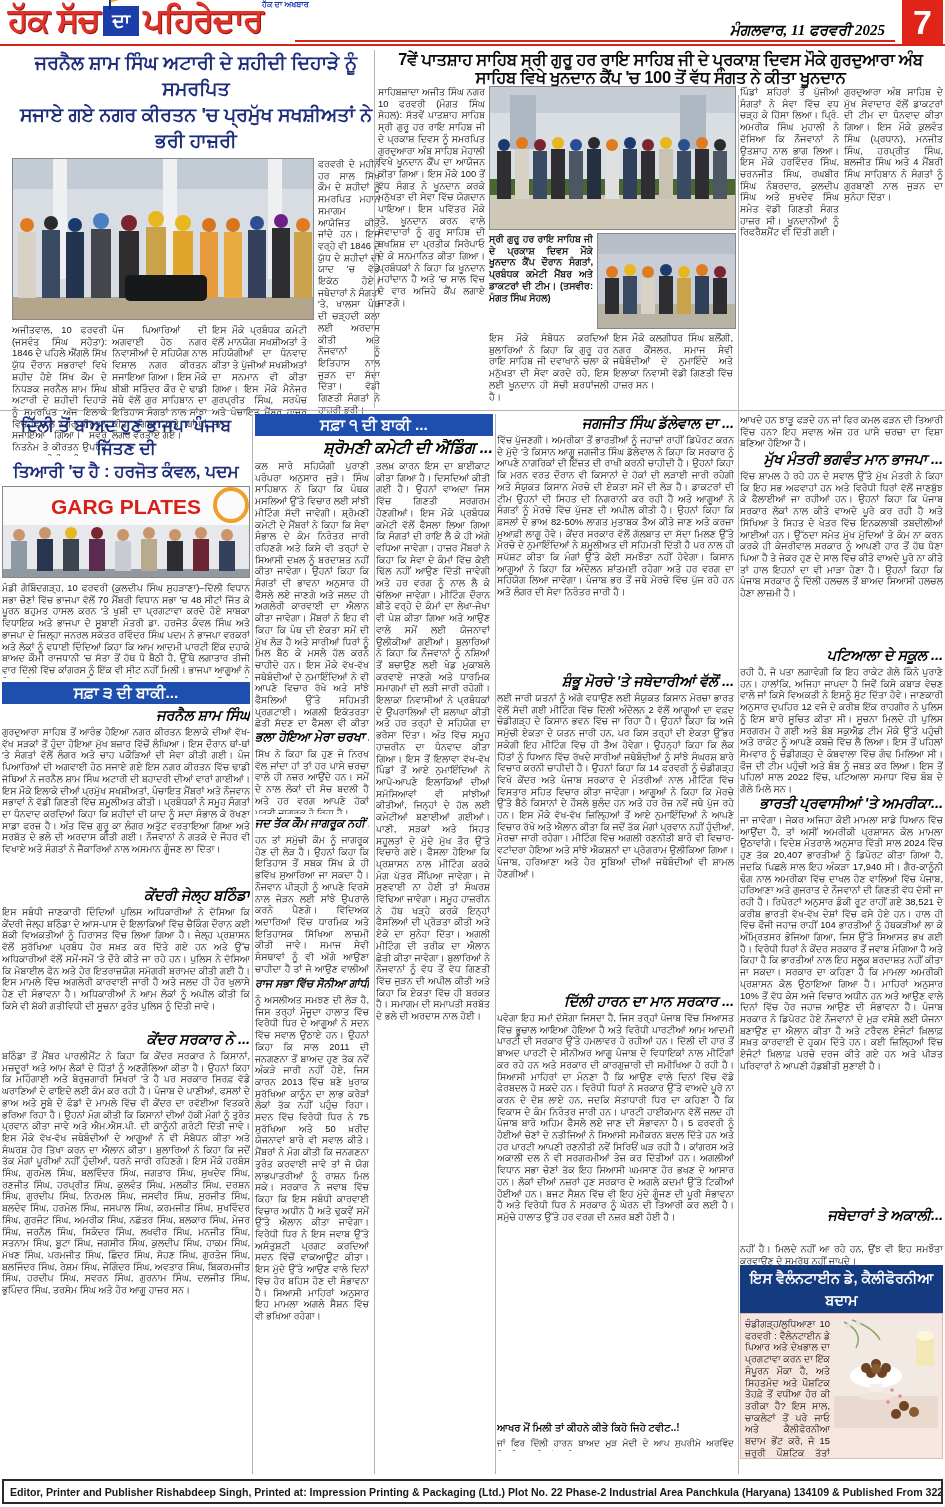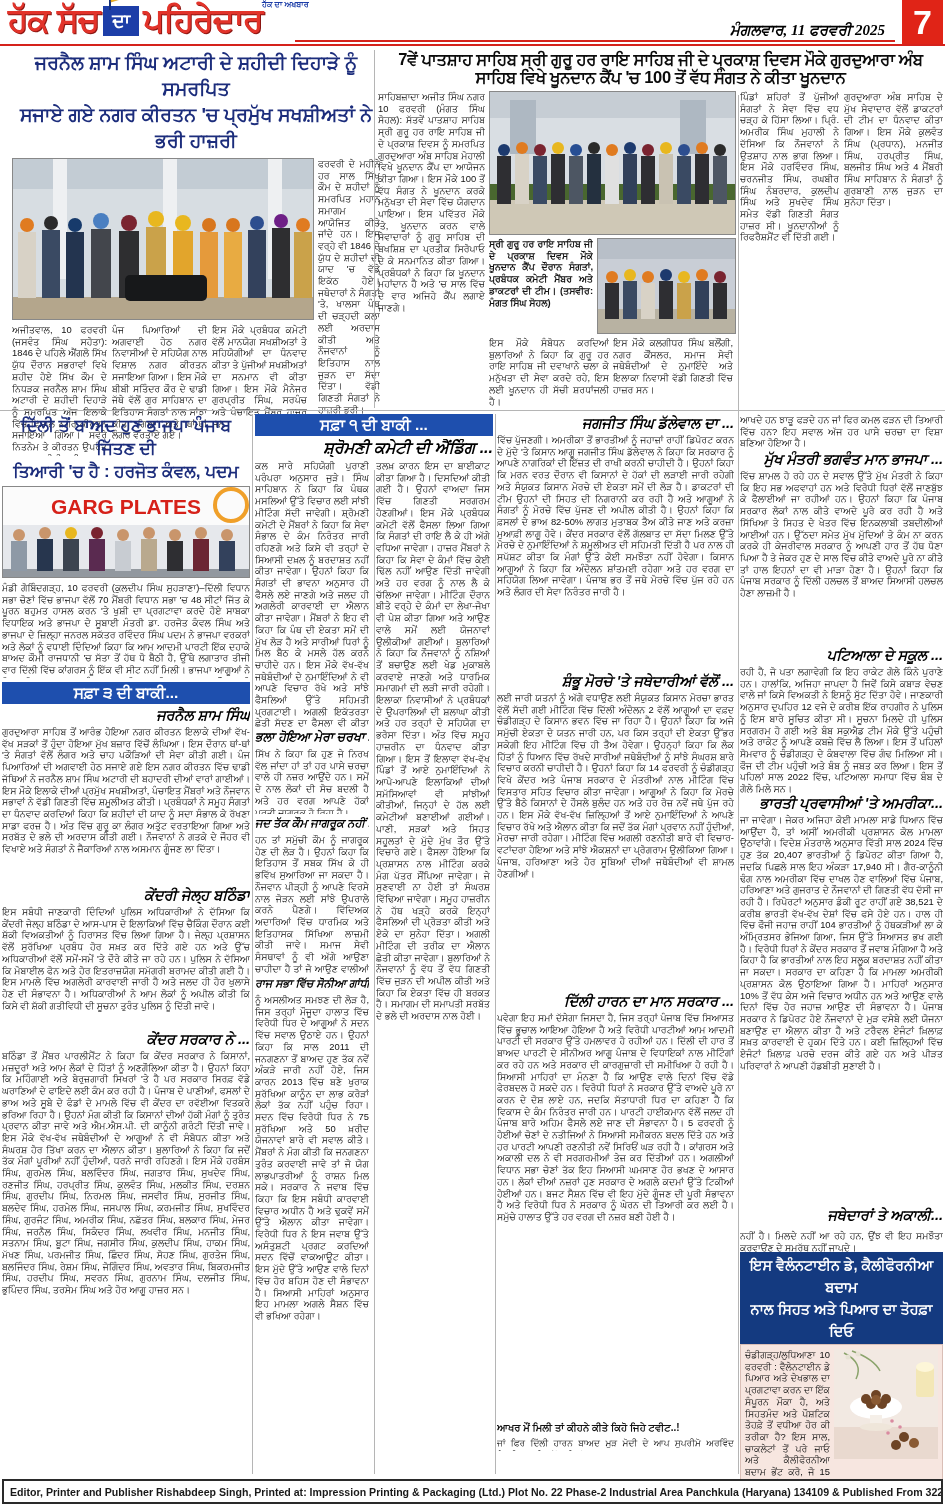--- a/index.html
+++ b/index.html
@@ -107,21 +107,21 @@
           <p class="bt" style="width:95px;height:132px;margin:0;">ਪੰਜ ਪਿਆਰਿਆਂ ਦੀ ਅਗਵਾਈ ਹੇਠ ਨਗਰ ਨਿਵਾਸੀਆਂ ਦੇ ਸਹਿਯੋਗ ਨਾਲ ਵਿਸ਼ਾਲ ਨਗਰ ਕੀਰਤਨ ਸਜਾਇਆ ਗਿਆ। ਇਸ ਮੌਕੇ ਬੀਬੀ ਸਤਿੰਦਰ ਕੌਰ ਦੇ ਢਾਡੀ ਜੱਥੇ ਵੱਲੋਂ ਗੁਰ ਸਾਹਿਬਾਨ ਦਾ ਇਤਿਹਾਸ ਸੰਗਤਾਂ ਨਾਲ ਸਾਂਝਾ ਕੀਤਾ ਗਿਆ ਅਤੇ ਥਾਂ-ਥਾਂ ਲੰਗਰ ਵਰਤਾਏ ਗਏ।</p>
           <p class="bt" style="width:95px;height:132px;margin:0;">ਇਸ ਮੌਕੇ ਪ੍ਰਬੰਧਕ ਕਮੇਟੀ ਵੱਲੋਂ ਮਾਨਯੋਗ ਸਖਸ਼ੀਅਤਾਂ ਤੇ ਸਹਿਯੋਗੀਆਂ ਦਾ ਧੰਨਵਾਦ ਕੀਤਾ ਤੇ ਪੁੱਜੀਆਂ ਸਖਸ਼ੀਅਤਾਂ ਦਾ ਸਨਮਾਨ ਵੀ ਕੀਤਾ ਗਿਆ। ਇਸ ਮੌਕੇ ਮੈਨੇਜਰ ਗੁਰਪ੍ਰੀਤ ਸਿੰਘ, ਸਰਪੰਚ ਅਤੇ ਪੰਚਾਇਤ ਮੈਂਬਰ ਹਾਜ਼ਰ ਸਨ।</p>
         </div>
       </div>
       <p class="bt" style="width:62px;height:296px;margin:0;">ਫਰਵਰੀ ਦੇ ਮਹੀਨੇ ਹਰ ਸਾਲ ਸਿੱਖ ਕੌਮ ਦੇ ਸ਼ਹੀਦਾਂ ਨੂੰ ਸਮਰਪਿਤ ਮਹਾਨ ਸਮਾਗਮ ਆਯੋਜਿਤ ਕੀਤੇ ਜਾਂਦੇ ਹਨ। ਇਸ ਵਰ੍ਹੇ ਵੀ 1846 ਦੇ ਯੁੱਧ ਦੇ ਸ਼ਹੀਦਾਂ ਦੀ ਯਾਦ 'ਚ ਵੱਡੇ ਇਕੱਠ ਹੋਏ। ਜਥੇਦਾਰਾਂ ਨੇ ਸੰਗਤਾਂ 'ਤੇ, ਖਾਲਸਾ ਪੰਥ ਦੀ ਚੜ੍ਹਦੀ ਕਲਾ ਲਈ ਅਰਦਾਸ ਕੀਤੀ ਅਤੇ ਨੌਜਵਾਨਾਂ ਨੂੰ ਇਤਿਹਾਸ ਨਾਲ ਜੁੜਨ ਦਾ ਸੱਦਾ ਦਿੱਤਾ। ਵੱਡੀ ਗਿਣਤੀ ਸੰਗਤਾਂ ਨੇ ਹਾਜ਼ਰੀ ਭਰੀ।</p>
     </div>
   </div>
 
   <div style="position:absolute;top:50px;left:378px;width:565px;">
     <div class="hl-black">7ਵੇਂ ਪਾਤਸ਼ਾਹ ਸਾਹਿਬ ਸ੍ਰੀ ਗੁਰੂ ਹਰ ਰਾਇ ਸਾਹਿਬ ਜੀ ਦੇ ਪ੍ਰਕਾਸ਼ ਦਿਵਸ ਮੌਕੇ ਗੁਰਦੁਆਰਾ ਅੰਬ ਸਾਹਿਬ ਵਿਖੇ ਖੂਨਦਾਨ ਕੈਂਪ 'ਚ 100 ਤੋਂ ਵੱਧ ਸੰਗਤ ਨੇ ਕੀਤਾ ਖੂਨਦਾਨ</div>
-    <div style="display:flex;gap:4px;margin-top:5px;justify-content:center;">
+    <div style="display:flex;gap:4px;justify-content:center;">
       <p class="bt" style="width:108px;height:318px;margin:0;">ਸਾਹਿਬਜ਼ਾਦਾ ਅਜੀਤ ਸਿੰਘ ਨਗਰ 10 ਫਰਵਰੀ (ਮੰਗਤ ਸਿੰਘ ਸੋਹਲ): ਸੱਤਵੇਂ ਪਾਤਸ਼ਾਹ ਸਾਹਿਬ ਸ੍ਰੀ ਗੁਰੂ ਹਰ ਰਾਇ ਸਾਹਿਬ ਜੀ ਦੇ ਪ੍ਰਕਾਸ਼ ਦਿਵਸ ਨੂੰ ਸਮਰਪਿਤ ਗੁਰਦੁਆਰਾ ਅੰਬ ਸਾਹਿਬ ਮੋਹਾਲੀ ਵਿਖੇ ਖੂਨਦਾਨ ਕੈਂਪ ਦਾ ਆਯੋਜਨ ਕੀਤਾ ਗਿਆ। ਇਸ ਮੌਕੇ 100 ਤੋਂ ਵੱਧ ਸੰਗਤ ਨੇ ਖੂਨਦਾਨ ਕਰਕੇ ਮਨੁੱਖਤਾ ਦੀ ਸੇਵਾ ਵਿੱਚ ਯੋਗਦਾਨ ਪਾਇਆ। ਇਸ ਪਵਿੱਤਰ ਮੌਕੇ 'ਤੇ, ਖੂਨਦਾਨ ਕਰਨ ਵਾਲੇ ਸੇਵਾਦਾਰਾਂ ਨੂੰ ਗੁਰੂ ਸਾਹਿਬ ਦੀ ਬਖਸ਼ਿਸ਼ ਦਾ ਪ੍ਰਤੀਕ ਸਿਰੋਪਾਓ ਦੇ ਕੇ ਸਨਮਾਨਿਤ ਕੀਤਾ ਗਿਆ। ਪ੍ਰਬੰਧਕਾਂ ਨੇ ਕਿਹਾ ਕਿ ਖੂਨਦਾਨ ਮਹਾਂਦਾਨ ਹੈ ਅਤੇ 'ਚ ਸਾਲ ਵਿੱਚ ਦੋ ਵਾਰ ਅਜਿਹੇ ਕੈਂਪ ਲਗਾਏ ਜਾਣਗੇ।</p>
       <div style="width:247px;">
         <svg class="ph" width="245" height="142" viewBox="0 0 245 142">
           <rect width="245" height="142" fill="#d9dee3"></rect>
           <rect x="0" y="0" width="245" height="26" fill="#c6cdd4"></rect>
           <rect x="20" y="8" width="26" height="54" fill="#aeb8c2"></rect>
           <rect x="190" y="8" width="26" height="54" fill="#aeb8c2"></rect>
           <rect x="0" y="92" width="245" height="16" fill="#49672f"></rect>
           <rect x="0" y="108" width="245" height="34" fill="#cfc8b6"></rect>
           <g>
@@ -264,24 +264,23 @@
 
   <div style="position:absolute;top:414px;left:740px;width:203px;">
     <p class="bt" style="height:36px;margin:0;">ਆਖਦੇ ਹਨ ਝਾੜੂ ਫੜਦੇ ਹਨ ਜਾਂ ਫਿਰ ਕਮਲ ਫੜਨ ਦੀ ਤਿਆਰੀ ਵਿੱਚ ਹਨ? ਇਹ ਸਵਾਲ ਅੱਜ ਹਰ ਪਾਸੇ ਚਰਚਾ ਦਾ ਵਿਸ਼ਾ ਬਣਿਆ ਹੋਇਆ ਹੈ।</p>
     <div class="sh">ਮੁੱਖ ਮੰਤਰੀ ਭਗਵੰਤ ਮਾਨ ਭਾਜਪਾ ...</div>
     <p class="bt" style="height:176px;margin:2px 0 0 0;">ਵਿੱਚ ਸ਼ਾਮਲ ਹੋ ਰਹੇ ਹਨ ਦੇ ਸਵਾਲ ਉੱਤੇ ਮੁੱਖ ਮੰਤਰੀ ਨੇ ਕਿਹਾ ਕਿ ਇਹ ਸਭ ਅਫਵਾਹਾਂ ਹਨ ਅਤੇ ਵਿਰੋਧੀ ਧਿਰਾਂ ਵੱਲੋਂ ਜਾਣਬੁੱਝ ਕੇ ਫੈਲਾਈਆਂ ਜਾ ਰਹੀਆਂ ਹਨ। ਉਹਨਾਂ ਕਿਹਾ ਕਿ ਪੰਜਾਬ ਸਰਕਾਰ ਲੋਕਾਂ ਨਾਲ ਕੀਤੇ ਵਾਅਦੇ ਪੂਰੇ ਕਰ ਰਹੀ ਹੈ ਅਤੇ ਸਿੱਖਿਆ ਤੇ ਸਿਹਤ ਦੇ ਖੇਤਰ ਵਿੱਚ ਇਨਕਲਾਬੀ ਤਬਦੀਲੀਆਂ ਆਈਆਂ ਹਨ। ਉੱਠਦਾ ਸਮੇਤ ਮੁੱਖ ਮੁੱਦਿਆਂ ਤੇ ਕੰਮ ਨਾ ਕਰਨ ਕਰਕੇ ਹੀ ਕੇਜਰੀਵਾਲ ਸਰਕਾਰ ਨੂੰ ਆਪਣੀ ਹਾਰ ਤੋਂ ਹੱਥ ਧੋਣਾ ਪਿਆ ਹੈ ਤੇ ਜੇਕਰ ਹੁਣ ਦੇ ਸਾਲ ਵਿੱਚ ਕੀਤੇ ਵਾਅਦੇ ਪੂਰੇ ਨਾ ਕੀਤੇ ਤਾਂ ਹਾਲ ਇਹਨਾਂ ਦਾ ਵੀ ਮਾੜਾ ਹੋਣਾ ਹੈ। ਉਹਨਾਂ ਕਿਹਾ ਕਿ ਪੰਜਾਬ ਸਰਕਾਰ ਨੂੰ ਦਿੱਲੀ ਹਲਚਲ ਤੋਂ ਬਾਅਦ ਸਿਆਸੀ ਹਲਚਲ ਹੋਣਾ ਲਾਜ਼ਮੀ ਹੈ।</p>
     <div class="sh">ਪਟਿਆਲਾ ਦੇ ਸਕੂਲ ...</div>
     <p class="bt" style="height:128px;margin:2px 0 0 0;">ਰਹੀ ਹੈ, ਜੋ ਪਤਾ ਲਗਾਵੇਗੀ ਕਿ ਇਹ ਰਾਕੇਟ ਗੋਲੇ ਕਿੰਨੇ ਪੁਰਾਣੇ ਹਨ। ਹਾਲਾਂਕਿ, ਅਜਿਹਾ ਜਾਪਦਾ ਹੈ ਜਿਵੇਂ ਕਿਸੇ ਕਬਾੜ ਵੇਚਣ ਵਾਲੇ ਜਾਂ ਕਿਸੇ ਵਿਅਕਤੀ ਨੇ ਇਸਨੂੰ ਸੁੱਟ ਦਿੱਤਾ ਹੋਵੇ। ਜਾਣਕਾਰੀ ਅਨੁਸਾਰ ਦੁਪਹਿਰ 12 ਵਜੇ ਦੇ ਕਰੀਬ ਇੱਕ ਰਾਹਗੀਰ ਨੇ ਪੁਲਿਸ ਨੂੰ ਇਸ ਬਾਰੇ ਸੂਚਿਤ ਕੀਤਾ ਸੀ। ਸੂਚਨਾ ਮਿਲਦੇ ਹੀ ਪੁਲਿਸ ਸਰਗਰਮ ਹੋ ਗਈ ਅਤੇ ਬੰਬ ਸਕੁਐਡ ਟੀਮ ਮੌਕੇ ਉੱਤੇ ਪਹੁੰਚੀ ਅਤੇ ਰਾਕੇਟ ਨੂੰ ਆਪਣੇ ਕਬਜ਼ੇ ਵਿੱਚ ਲੈ ਲਿਆ। ਇਸ ਤੋਂ ਪਹਿਲਾਂ ਸੋਮਵਾਰ ਨੂੰ ਚੰਡੀਗੜ੍ਹ ਦੇ ਕੰਬਵਾਲਾ ਵਿੱਚ ਗੰਢ ਮਿਲਿਆ ਸੀ। ਫੌਜ ਦੀ ਟੀਮ ਪਹੁੰਚੀ ਅਤੇ ਬੰਬ ਨੂੰ ਜਬਤ ਕਰ ਲਿਆ। ਇਸ ਤੋਂ ਪਹਿਲਾਂ ਸਾਲ 2022 ਵਿੱਚ, ਪਟਿਆਲਾ ਸਮਾਧਾ ਵਿੱਚ ਬੰਬ ਦੇ ਗੋਲੇ ਮਿਲੇ ਸਨ।</p>
     <div class="sh">ਭਾਰਤੀ ਪ੍ਰਵਾਸੀਆਂ 'ਤੇ ਅਮਰੀਕਾ...</div>
     <p class="bt" style="height:392px;margin:2px 0 0 0;">ਜਾ ਜਾਵੇਗਾ। ਜੇਕਰ ਅਜਿਹਾ ਕੋਈ ਮਾਮਲਾ ਸਾਡੇ ਧਿਆਨ ਵਿੱਚ ਆਉਂਦਾ ਹੈ, ਤਾਂ ਅਸੀਂ ਅਮਰੀਕੀ ਪ੍ਰਸ਼ਾਸਨ ਕੋਲ ਮਾਮਲਾ ਉਠਾਵਾਂਗੇ। ਵਿਦੇਸ਼ ਮੰਤਰਾਲੇ ਅਨੁਸਾਰ ਵਿੱਤੀ ਸਾਲ 2024 ਵਿੱਚ ਹੁਣ ਤੱਕ 20,407 ਭਾਰਤੀਆਂ ਨੂੰ ਡਿਪੋਰਟ ਕੀਤਾ ਗਿਆ ਹੈ, ਜਦਕਿ ਪਿਛਲੇ ਸਾਲ ਇਹ ਅੰਕੜਾ 17,940 ਸੀ। ਗੈਰ-ਕਾਨੂੰਨੀ ਢੰਗ ਨਾਲ ਅਮਰੀਕਾ ਵਿੱਚ ਦਾਖਲ ਹੋਣ ਵਾਲਿਆਂ ਵਿੱਚ ਪੰਜਾਬ, ਹਰਿਆਣਾ ਅਤੇ ਗੁਜਰਾਤ ਦੇ ਨੌਜਵਾਨਾਂ ਦੀ ਗਿਣਤੀ ਵੱਧ ਦੱਸੀ ਜਾ ਰਹੀ ਹੈ। ਰਿਪੋਰਟਾਂ ਅਨੁਸਾਰ ਡੰਕੀ ਰੂਟ ਰਾਹੀਂ ਗਏ 38,521 ਦੇ ਕਰੀਬ ਭਾਰਤੀ ਵੱਖ-ਵੱਖ ਦੇਸ਼ਾਂ ਵਿੱਚ ਫਸੇ ਹੋਏ ਹਨ। ਹਾਲ ਹੀ ਵਿੱਚ ਫੌਜੀ ਜਹਾਜ਼ ਰਾਹੀਂ 104 ਭਾਰਤੀਆਂ ਨੂੰ ਹੱਥਕੜੀਆਂ ਲਾ ਕੇ ਅੰਮ੍ਰਿਤਸਰ ਭੇਜਿਆ ਗਿਆ, ਜਿਸ ਉੱਤੇ ਸਿਆਸਤ ਭਖ ਗਈ ਹੈ। ਵਿਰੋਧੀ ਧਿਰਾਂ ਨੇ ਕੇਂਦਰ ਸਰਕਾਰ ਤੋਂ ਜਵਾਬ ਮੰਗਿਆ ਹੈ ਅਤੇ ਕਿਹਾ ਹੈ ਕਿ ਭਾਰਤੀਆਂ ਨਾਲ ਇਹ ਸਲੂਕ ਬਰਦਾਸ਼ਤ ਨਹੀਂ ਕੀਤਾ ਜਾ ਸਕਦਾ। ਸਰਕਾਰ ਦਾ ਕਹਿਣਾ ਹੈ ਕਿ ਮਾਮਲਾ ਅਮਰੀਕੀ ਪ੍ਰਸ਼ਾਸਨ ਕੋਲ ਉਠਾਇਆ ਗਿਆ ਹੈ। ਮਾਹਿਰਾਂ ਅਨੁਸਾਰ 10% ਤੋਂ ਵੱਧ ਕੇਸ ਅਜੇ ਵਿਚਾਰ ਅਧੀਨ ਹਨ ਅਤੇ ਆਉਣ ਵਾਲੇ ਦਿਨਾਂ ਵਿੱਚ ਹੋਰ ਜਹਾਜ਼ ਆਉਣ ਦੀ ਸੰਭਾਵਨਾ ਹੈ। ਪੰਜਾਬ ਸਰਕਾਰ ਨੇ ਡਿਪੋਰਟ ਹੋਏ ਨੌਜਵਾਨਾਂ ਦੇ ਮੁੜ ਵਸੇਬੇ ਲਈ ਯੋਜਨਾ ਬਣਾਉਣ ਦਾ ਐਲਾਨ ਕੀਤਾ ਹੈ ਅਤੇ ਟਰੈਵਲ ਏਜੰਟਾਂ ਖ਼ਿਲਾਫ਼ ਸਖ਼ਤ ਕਾਰਵਾਈ ਦੇ ਹੁਕਮ ਦਿੱਤੇ ਹਨ। ਕਈ ਜ਼ਿਲ੍ਹਿਆਂ ਵਿੱਚ ਏਜੰਟਾਂ ਖ਼ਿਲਾਫ਼ ਪਰਚੇ ਦਰਜ ਕੀਤੇ ਗਏ ਹਨ ਅਤੇ ਪੀੜਤ ਪਰਿਵਾਰਾਂ ਨੇ ਆਪਣੀ ਹੱਡਬੀਤੀ ਸੁਣਾਈ ਹੈ।</p>
     <div class="sh">ਜਥੇਦਾਰਾਂ ਤੇ ਅਕਾਲੀ...</div>
-    <p class="bt" style="height:22px;margin:6px 0 0 0;">ਨਹੀਂ ਹੈ। ਮਿਲਦੇ ਨਹੀਂ ਆ ਰਹੇ ਹਨ, ਉਂਝ ਵੀ ਇਹ ਸਮਝੌਤਾ ਕਰਵਾਉਣ ਦੇ ਸਮਰੱਥ ਨਹੀਂ ਜਾਪਦੇ।</p>
+    <p class="bt" style="height:22px;margin:19px 0 0 0;">ਨਹੀਂ ਹੈ। ਮਿਲਦੇ ਨਹੀਂ ਆ ਰਹੇ ਹਨ, ਉਂਝ ਵੀ ਇਹ ਸਮਝੌਤਾ ਕਰਵਾਉਣ ਦੇ ਸਮਰੱਥ ਨਹੀਂ ਜਾਪਦੇ।</p>
     <div class="val-head">
       <div>ਇਸ ਵੈਲੰਨਟਾਈਨ ਡੇ, ਕੈਲੀਫੋਰਨੀਆ ਬਦਾਮ</div>
-      <div>ਨਾਲ ਸਿਹਤ ਅਤੇ ਪਿਆਰ ਦਾ ਤੋਹਫ਼ਾ ਦਿਓ</div>
     </div>
     <div class="val-box" style="height:136px;">
       <svg width="104" height="110" viewBox="0 0 104 110">
         <rect width="104" height="110" fill="#f2e9e2"></rect>
         <rect x="0" y="78" width="104" height="32" fill="#e9d9cf"></rect>
         <rect x="82" y="18" width="18" height="30" rx="3" fill="#f3e7b6"></rect>
         <ellipse cx="91" cy="18" rx="9" ry="5" fill="#fdf6d8"></ellipse>
         <path d="M10 4 Q30 14 22 30" stroke="#8aa36b" stroke-width="1.5" fill="none"></path>
         <path d="M18 2 Q40 10 46 22" stroke="#8aa36b" stroke-width="1.5" fill="none"></path>
         <circle cx="14" cy="8" r="2.5" fill="#e7e2d4"></circle>

